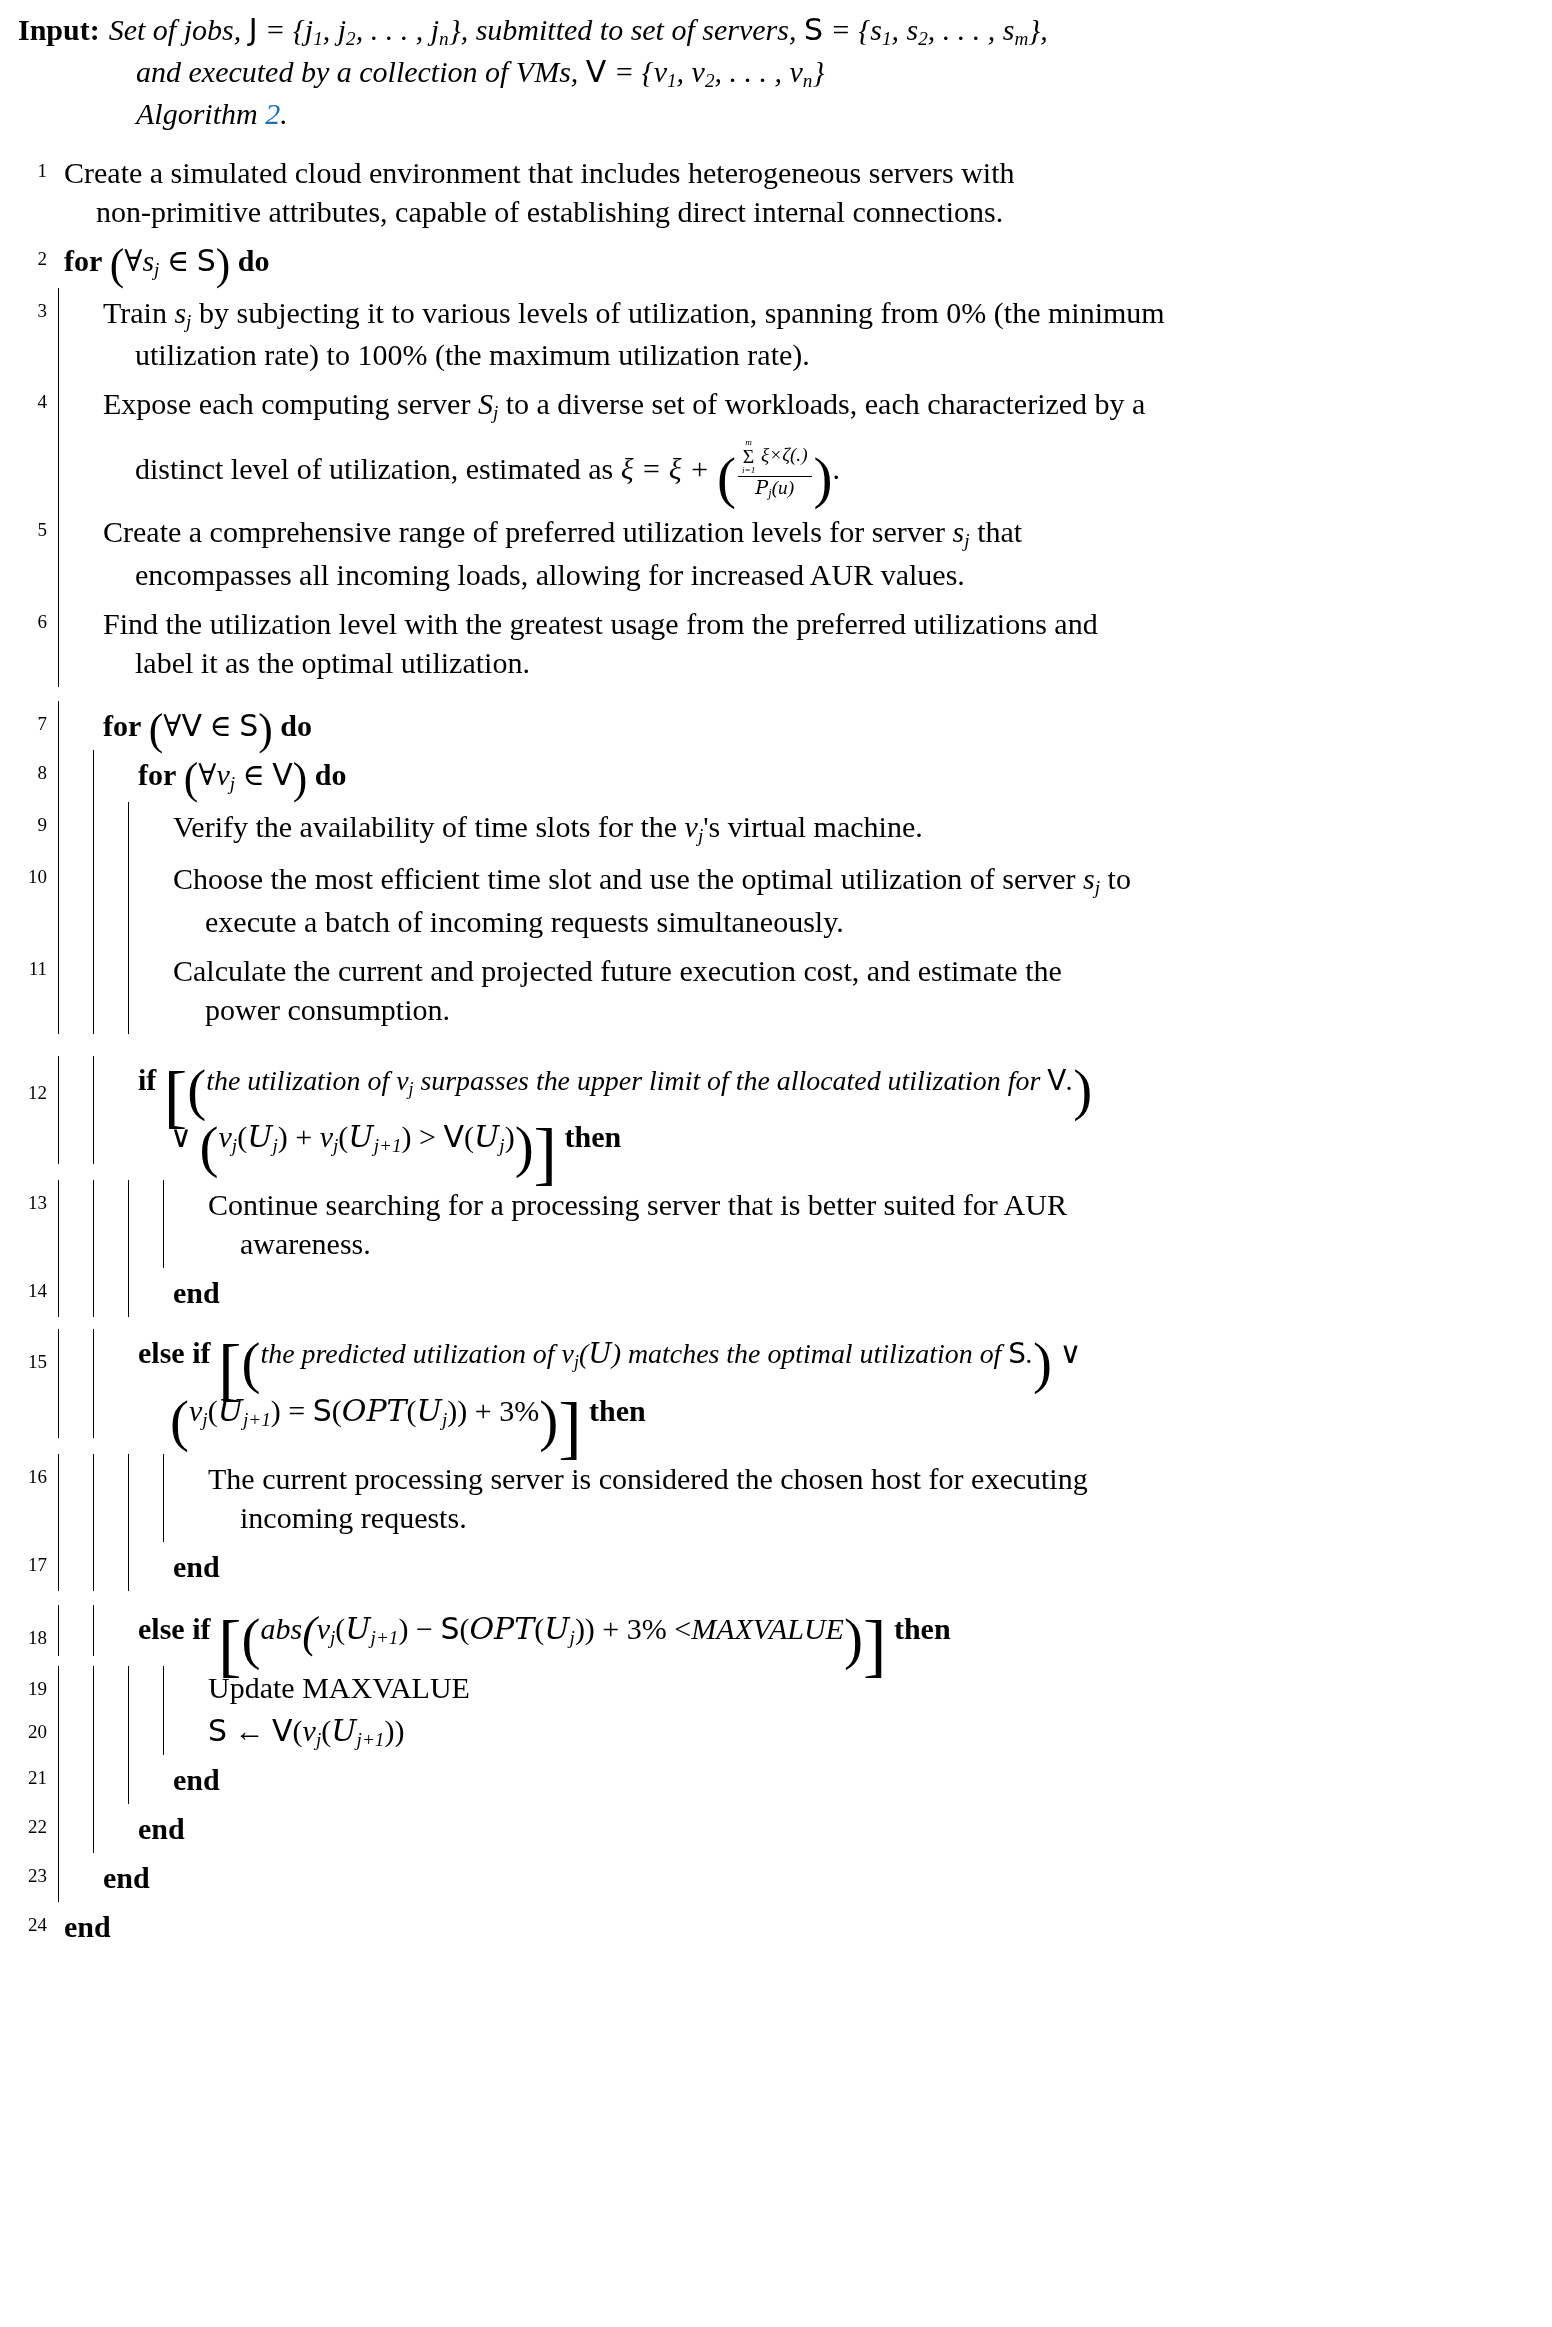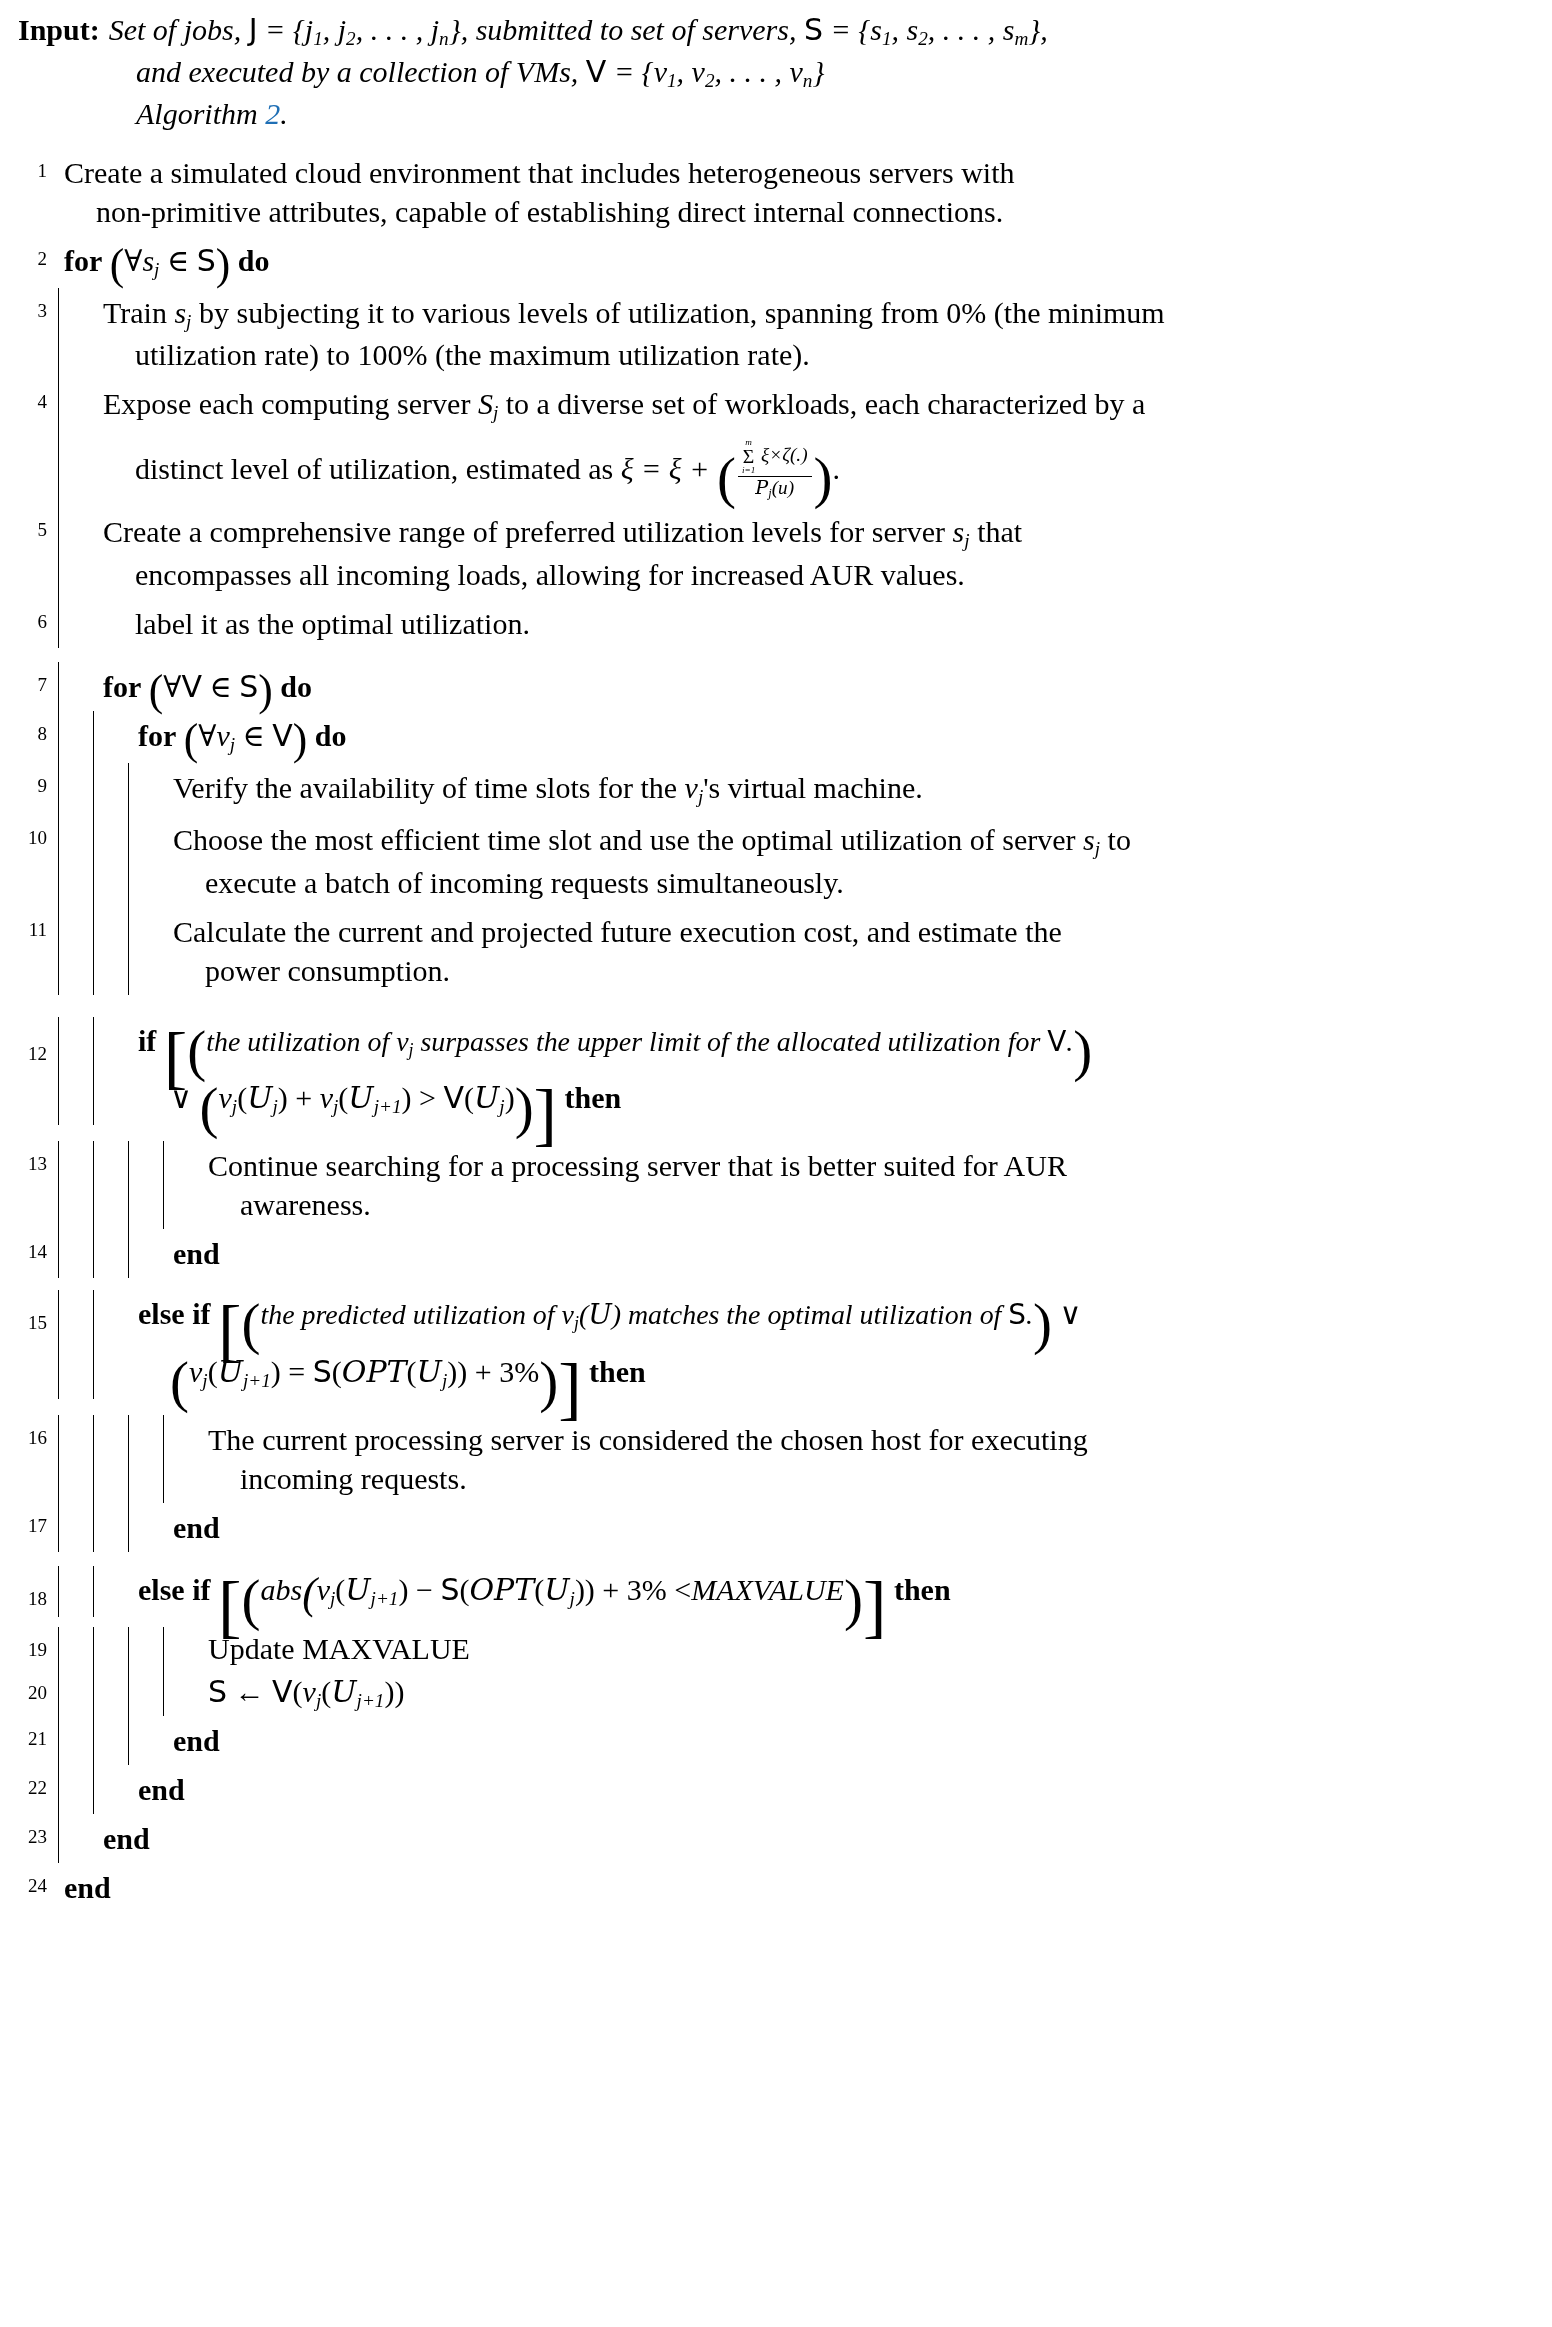--- a/index.html
+++ b/index.html
@@ -244,20 +244,21 @@
           <span class="wrap2">encompasses all incoming loads, allowing for increased AUR values.</span>
         </div>
       </div>
     </div>
 
     <div class="line">
       <div class="num">6</div>
       <div class="body-cell">
         <div class="guide first"></div>
         <div class="content">
+          <span>Find the utilization level with the greatest usage from the preferred utilizations and</span>
           <span class="wrap2">label it as the optimal utilization.</span>
         </div>
       </div>
     </div>
 
     <div class="line" style="margin-top:14px;">
       <div class="num">7</div>
       <div class="body-cell">
         <div class="guide first"></div>
         <div class="content">

